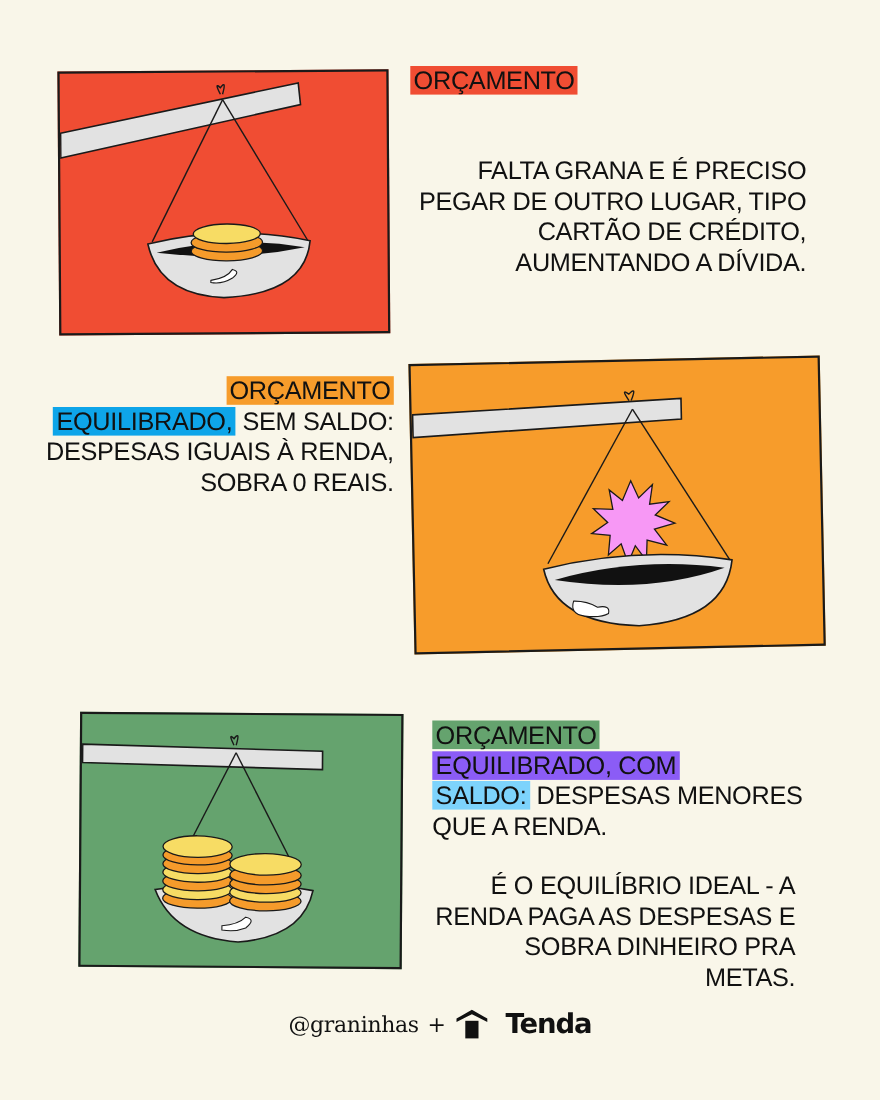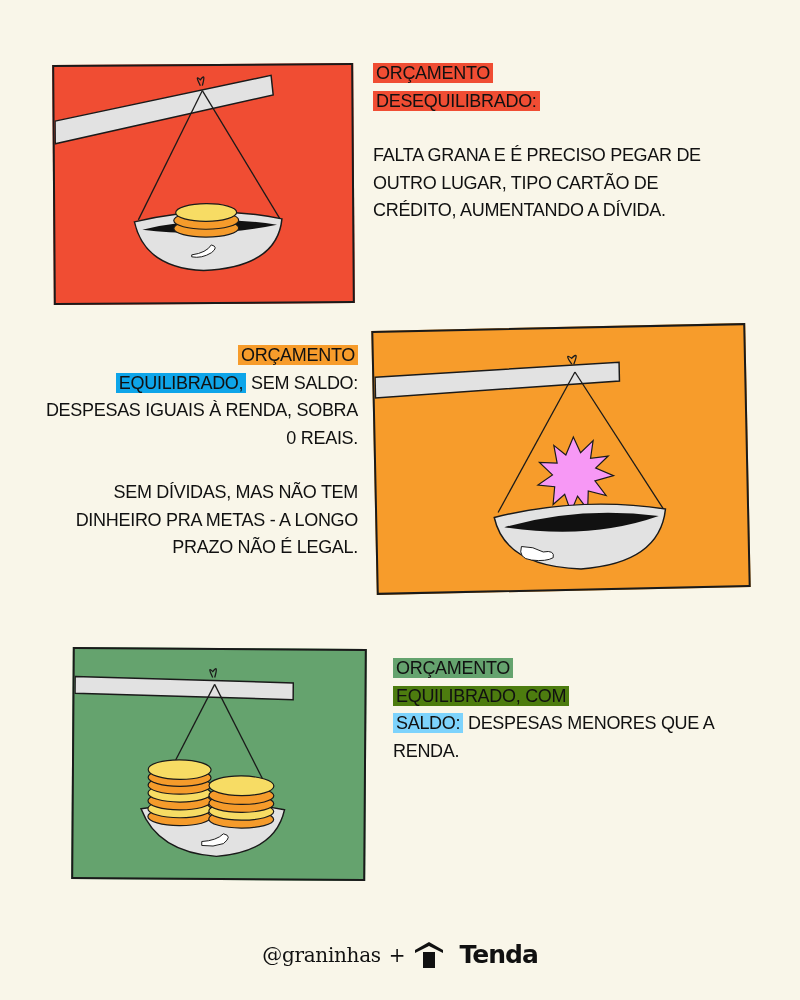--- a/index.html
+++ b/index.html
@@ -2,26 +2,26 @@
 <html><head>
 <meta charset="utf-8">
 <style>
   html, body { margin:0; padding:0; }
   body {
     width:800px; height:1000px; background:#f9f6e9; position:relative; overflow:hidden;
     font-family:"Liberation Sans", sans-serif; color:#111;
   }
   .panel { position:absolute; border:2px solid #1a1a1a; box-sizing:border-box; }
   .panel svg { position:absolute; left:0; top:0; width:100%; height:100%; }
-  .text-block { position:absolute; font-size:18px; line-height:27.5px; letter-spacing:-0.3px; text-transform:uppercase; }
+  .text-block { position:absolute; font-size:23px; line-height:27.5px; letter-spacing:-0.3px; text-transform:uppercase; }
   .text-block p { margin:0; }
-  .text-block p + p { margin-top:27px; }
+  .text-block p + p { margin-top:27px;text-align:right; }
   .hl { padding:0 3px 0 3px; -webkit-box-decoration-break:clone; box-decoration-break:clone; }
   .right { text-align:right; }
-  .footer { position:absolute; left:0; width:800px; top:940px; display:flex; justify-content:center; align-items:center; gap:8px; }
+  .footer { position:absolute; left:0; width:800px; top:916px; display:flex; justify-content:center; align-items:center; gap:8px; }
   .handle { font-family:"DejaVu Serif", serif; font-size:20px; letter-spacing:-0.3px; }
   .plus { font-family:"DejaVu Serif", serif; font-size:20px; }
   .brand { display:flex; align-items:center; gap:16px; font-family:"DejaVu Sans", sans-serif; font-weight:bold; font-size:25px; letter-spacing:-1px; }
 </style>
 </head>
 <body>
 
 <div class="panel" style="left:53px;top:64px;width:301px;height:240px;background:#f04d33;transform:rotate(-0.4deg);">
   <svg viewBox="0 0 301 240">
     <polygon points="0,55 220,10 222,30 0,78" fill="#e2e2e2" stroke="#1a1a1a" stroke-width="1.5"></polygon>
@@ -33,32 +33,31 @@
     <ellipse cx="153" cy="165" rx="33" ry="9" fill="#f59b2b" stroke="#1a1a1a" stroke-width="1.2"></ellipse>
     <ellipse cx="153" cy="157" rx="33" ry="9" fill="#f59b2b" stroke="#1a1a1a" stroke-width="1.2"></ellipse>
     <ellipse cx="153" cy="149" rx="31" ry="9" fill="#f7dc64" stroke="#1a1a1a" stroke-width="1.2"></ellipse>
     <path d="M138,192 q15,-2 20,-10 q8,2 0,8 q-10,6 -20,4 z" fill="#fff" stroke="#1a1a1a" stroke-width="1"></path>
   </svg>
 </div>
 
 <div class="text-block" style="left:373px;top:60px;width:400px;">
   <p>
     <span class="hl" style="background:#f04d33">ORÇAMENTO</span><br>
-    <span class="hl" style="background:#f04d33">DESEQUILIBRADO:</span><br>
+    <br>
   </p>
   <p style="width:360px;">FALTA GRANA E É PRECISO PEGAR DE OUTRO LUGAR, TIPO CARTÃO DE CRÉDITO, AUMENTANDO A DÍVIDA.</p>
 </div>
 
 <div class="text-block right" style="left:40px;top:342px;width:318px;">
   <p>
     <span class="hl" style="background:#f79c2b">ORÇAMENTO</span><br>
     <span class="hl" style="background:#0ea5e9">EQUILIBRADO,</span>
     <span>SEM SALDO: DESPESAS IGUAIS À RENDA, SOBRA 0 REAIS.</span>
   </p>
-  <p>SEM DÍVIDAS, MAS NÃO TEM DINHEIRO PRA METAS - A LONGO PRAZO NÃO É LEGAL.</p>
 </div>
 
 <div class="panel" style="left:374px;top:327px;width:374px;height:264px;background:#f79c2b;transform:rotate(-1.2deg);">
   <svg viewBox="0 0 374 264">
     <polygon points="0,45 248,35 248,54 0,66" fill="#e2e2e2" stroke="#1a1a1a" stroke-width="1.5"></polygon>
     <path d="M200,36 q-8,-12 0,-6 q8,-8 2,6" fill="none" stroke="#1a1a1a" stroke-width="1.3"></path>
     <line x1="203" y1="44" x2="122" y2="185" stroke="#1a1a1a" stroke-width="1.3"></line>
     <line x1="203" y1="44" x2="290" y2="185" stroke="#1a1a1a" stroke-width="1.3"></line>
     <polygon fill="#f798f5" stroke="#1a1a1a" stroke-width="1.2" points="200,110 207,126 220,114 217,132 235,130 222,142 240,150 221,155 232,170 214,165 213,184 203,170 196,186 190,168 178,178 180,160 163,158 178,148 165,135 183,136 180,118 192,128"></polygon>
     <path d="M118,190 Q205,170 292,185 Q285,240 205,244 Q128,240 118,190 Z" fill="#e2e2e2" stroke="#1a1a1a" stroke-width="1.5"></path>
@@ -88,24 +87,25 @@
       <ellipse cx="170" cy="148" rx="33" ry="9" fill="#f59b2b"></ellipse>
       <ellipse cx="170" cy="138" rx="33" ry="10" fill="#f7dc64"></ellipse>
     </g>
     <path d="M130,195 q15,-1 22,-8 q10,2 0,10 q-10,4 -22,2 z" fill="#fff" stroke="#1a1a1a" stroke-width="1"></path>
   </svg>
 </div>
 
 <div class="text-block" style="left:393px;top:655px;width:360px;">
   <p>
     <span class="hl" style="background:#65a36e">ORÇAMENTO</span><br>
-    <span class="hl" style="background:#4d7c0f">EQUILIBRADO, COM</span><br>
+    <span class="hl" style="background:#8b5cf6">EQUILIBRADO, COM</span><br>
     <span class="hl" style="background:#7dd3fc">SALDO:</span>
     <span>DESPESAS MENORES QUE A RENDA.</span>
   </p>
+  <p style="width:330px;">É O EQUILÍBRIO IDEAL - A RENDA PAGA AS DESPESAS E SOBRA DINHEIRO PRA METAS.</p>
 </div>
 
 <div class="footer">
   <span class="handle">@graninhas</span>
   <span class="plus">+</span>
   <span class="brand">
     <svg width="30" height="28" viewBox="0 0 30 28">
       <path d="M1,9 L15,1 L29,9 L29,12 L15,5 L1,12 Z" fill="#111"></path>
       <rect x="9" y="11" width="12" height="16" fill="#111"></rect>
     </svg>

